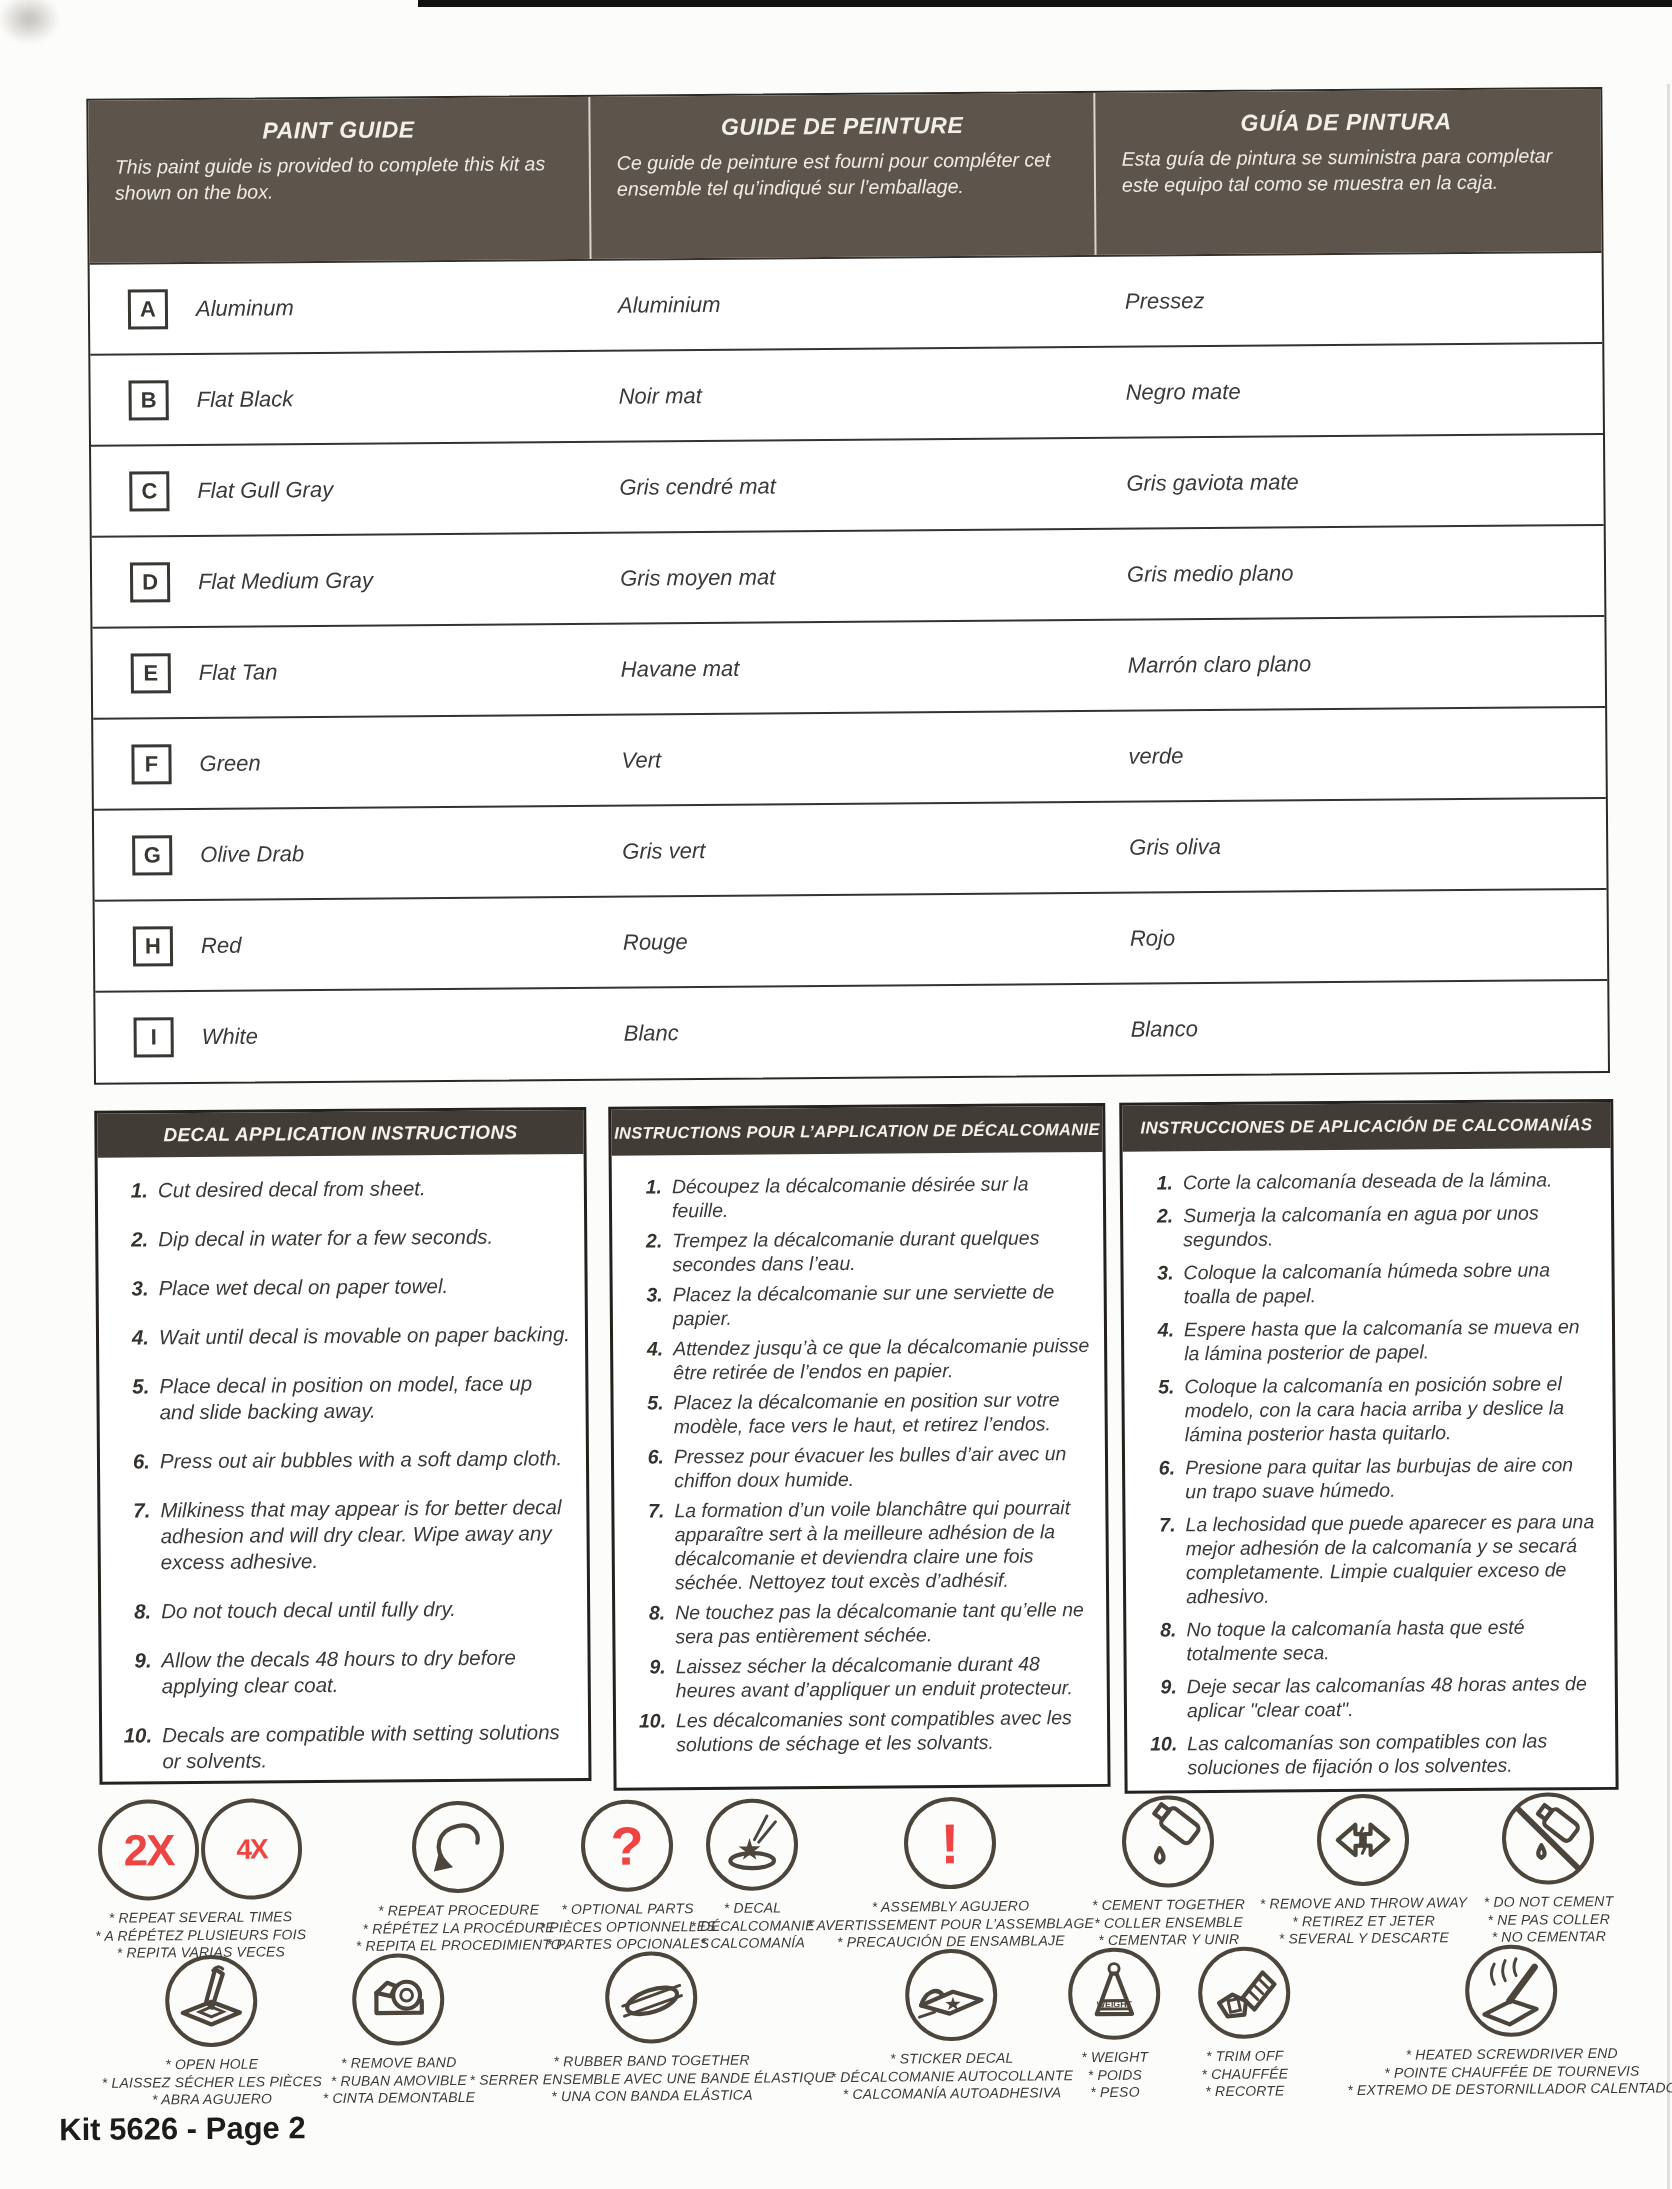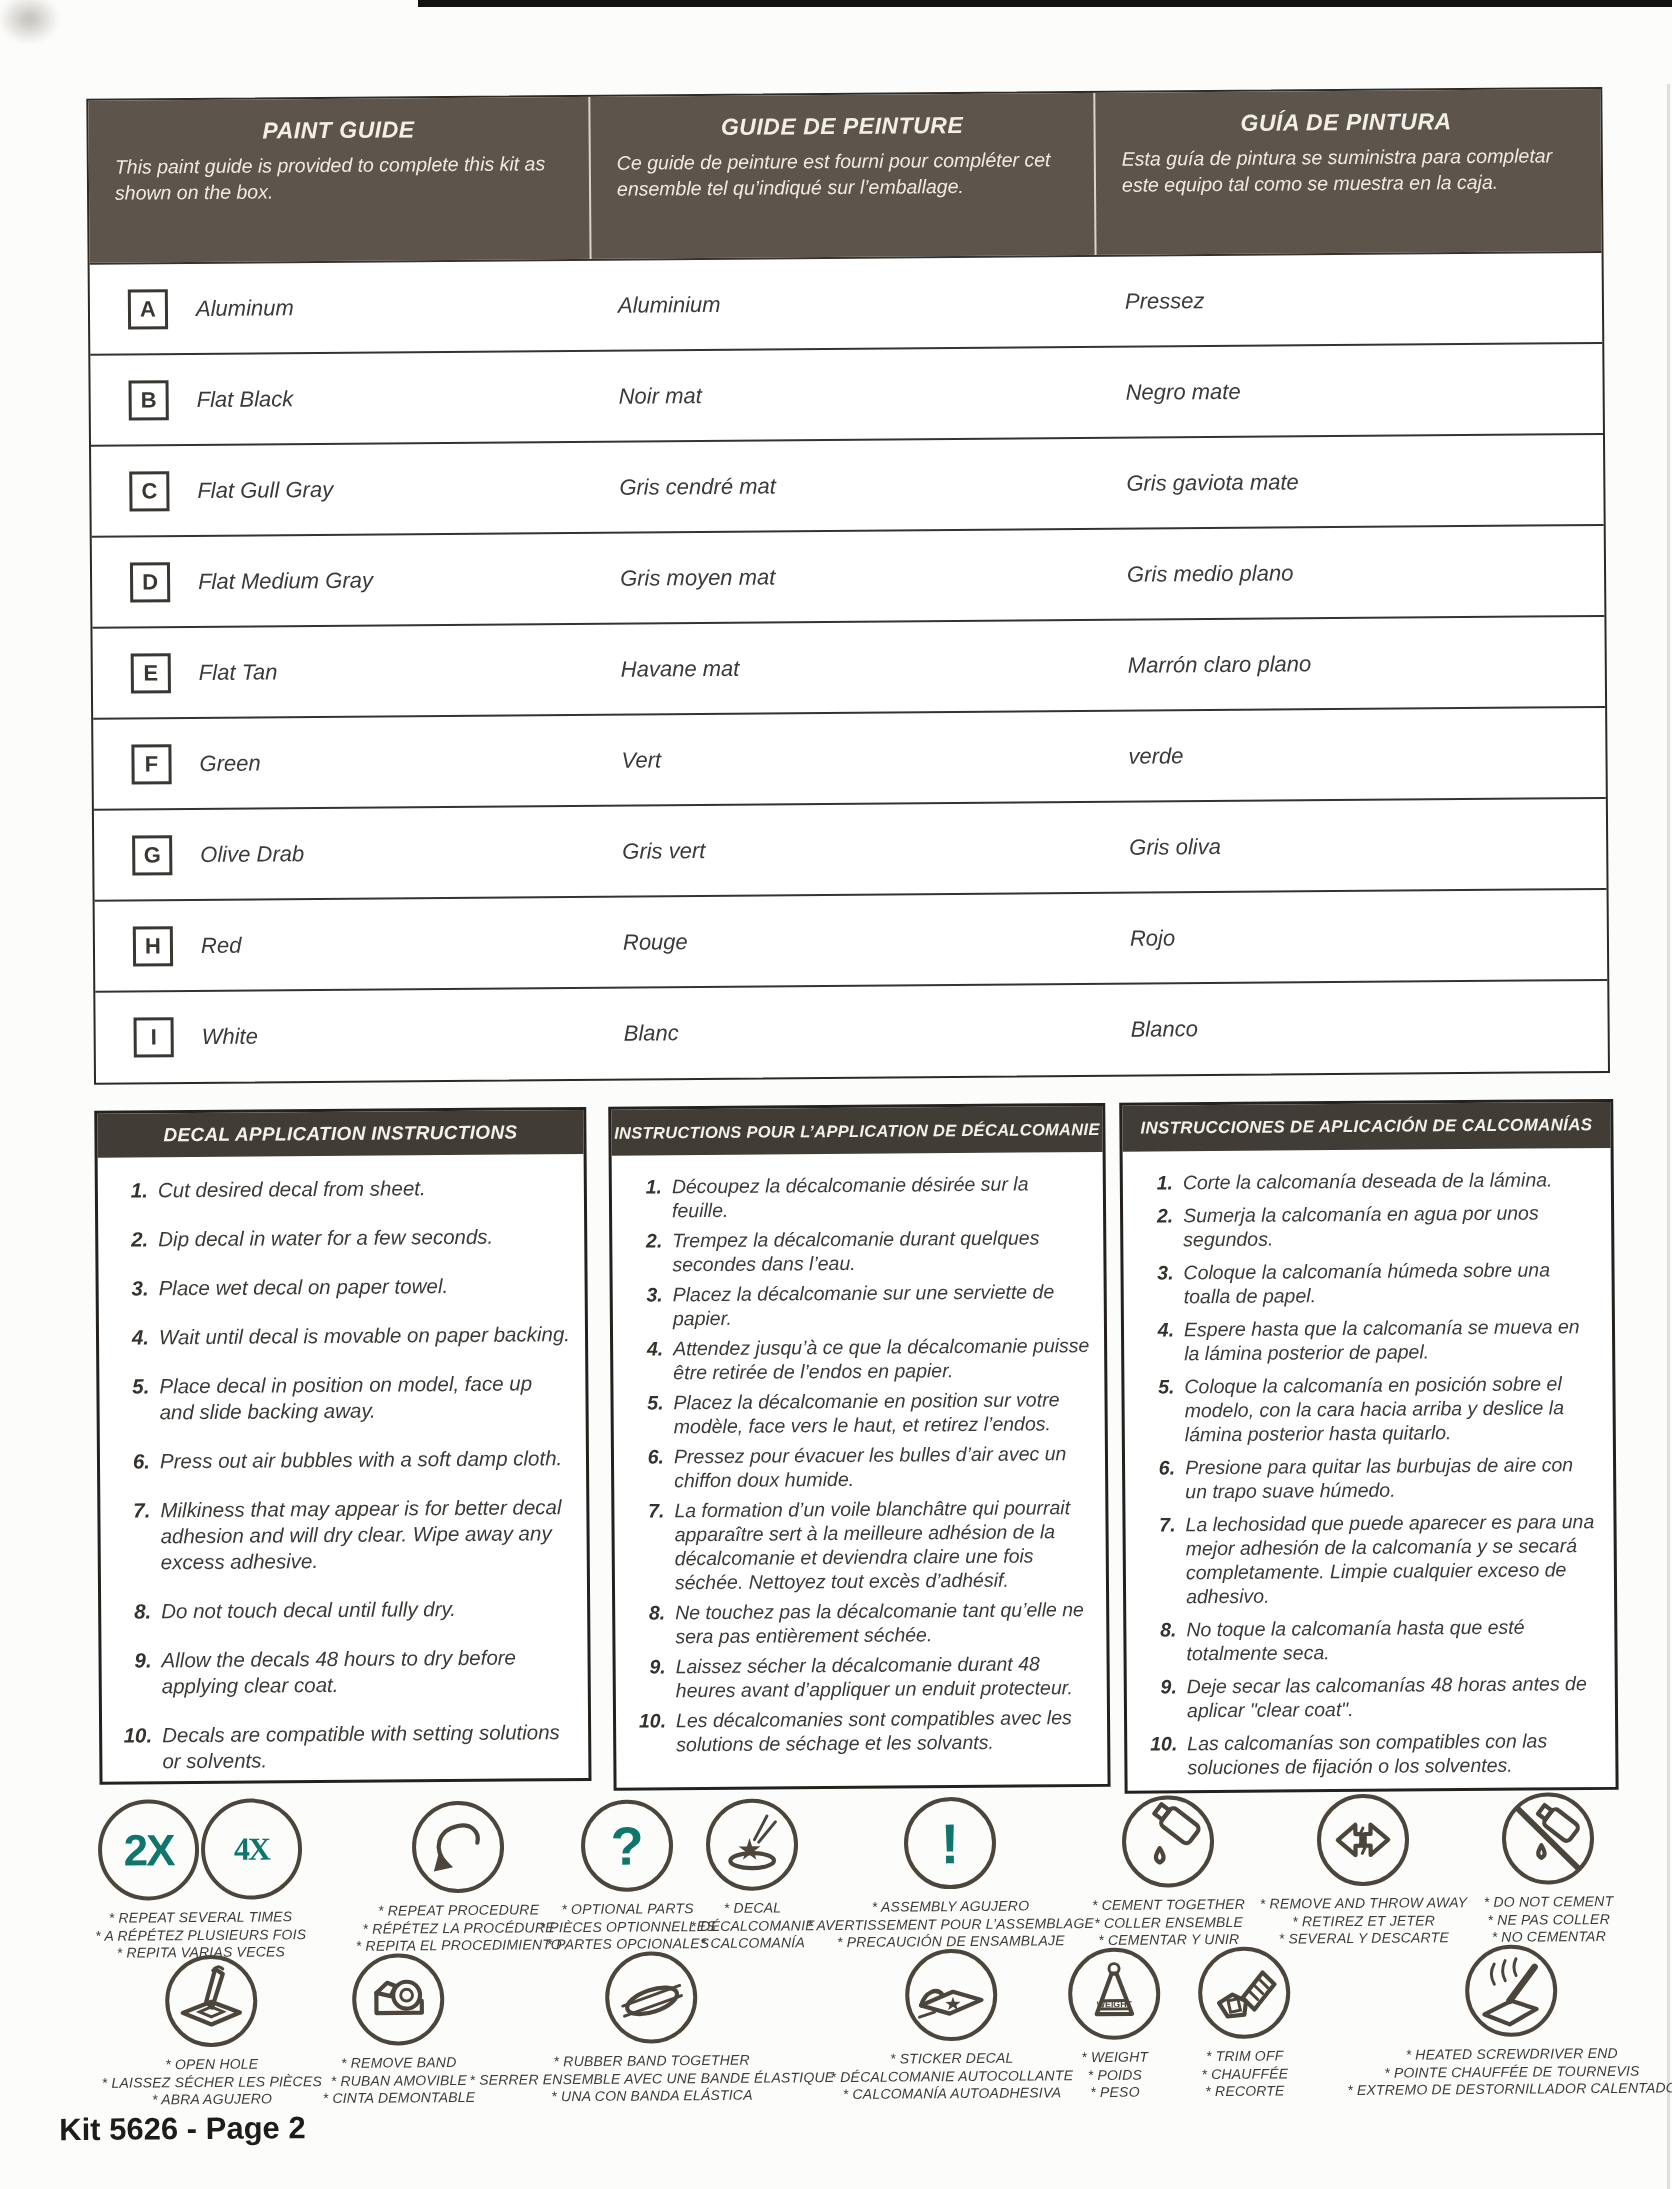--- a/index.html
+++ b/index.html
@@ -57,21 +57,21 @@
   #ibox-en .step{margin-bottom:23px;font-size:20.5px;line-height:1.27;}
   #ibox-fr .step{margin-bottom:6px;font-size:19.5px;line-height:1.23;}
   #ibox-es .step{margin-bottom:9px;font-size:19.5px;line-height:1.23;}
 
   
   .sym{position:absolute;display:flex;flex-direction:column;align-items:center;}
   .circ{border:4px solid #4c453c;border-radius:50%;width:92px;height:92px;box-sizing:border-box;
     display:flex;align-items:center;justify-content:center;background:transparent;flex:0 0 auto;}
   .circ.big{width:101px;height:101px;}
   .circ svg{width:100%;height:100%;}
-  .glyph{font-weight:900;color:#0f766e;}
+  .glyph{font-weight:900;color:#ef4444;}
   .circpair{display:flex;gap:2px;}
   .slab{display:flex;flex-direction:column;align-items:center;margin-top:9px;}
   .sline{font-style:italic;font-size:14px;line-height:1.25;color:#3f3b36;white-space:nowrap;letter-spacing:.2px;}
   svg .ln{stroke:#4c453c;stroke-width:5;fill:none;stroke-linecap:round;stroke-linejoin:round;}
   svg .fl{fill:#4c453c;stroke:none;}
   svg .thin{stroke:#4c453c;stroke-width:3.5;fill:none;stroke-linecap:round;}
 
   #kit-label{position:absolute;left:52px;top:2106px;font-weight:bold;font-size:31px;color:#1d1c1a;}
 </style>
 </head>
@@ -349,21 +349,21 @@
         </div>
       </div>
   </section>
 
   <div class="sym" style="left:70px;top:1794px;width:250px;">
     <div class="circpair">
       <div class="circ big">
         <span class="glyph" style="font-size:44px;letter-spacing:-2px;">2X</span>
       </div>
       <div class="circ big">
-        <span class="glyph" style="font-size:32px;letter-spacing:-2px;font-family:Liberation Serif, serif;">4X</span>
+        <span class="glyph" style="font-size:28px;letter-spacing:-2px;">4X</span>
       </div>
     </div>
     <div class="slab">
         <div class="sline">* REPEAT SEVERAL TIMES</div>
         <div class="sline">* A RÉPÉTEZ PLUSIEURS FOIS</div>
         <div class="sline">* REPITA VARIAS VECES</div>
       </div>
   </div>
 
   <div class="sym" style="left:348px;top:1798px;width:210px;">

